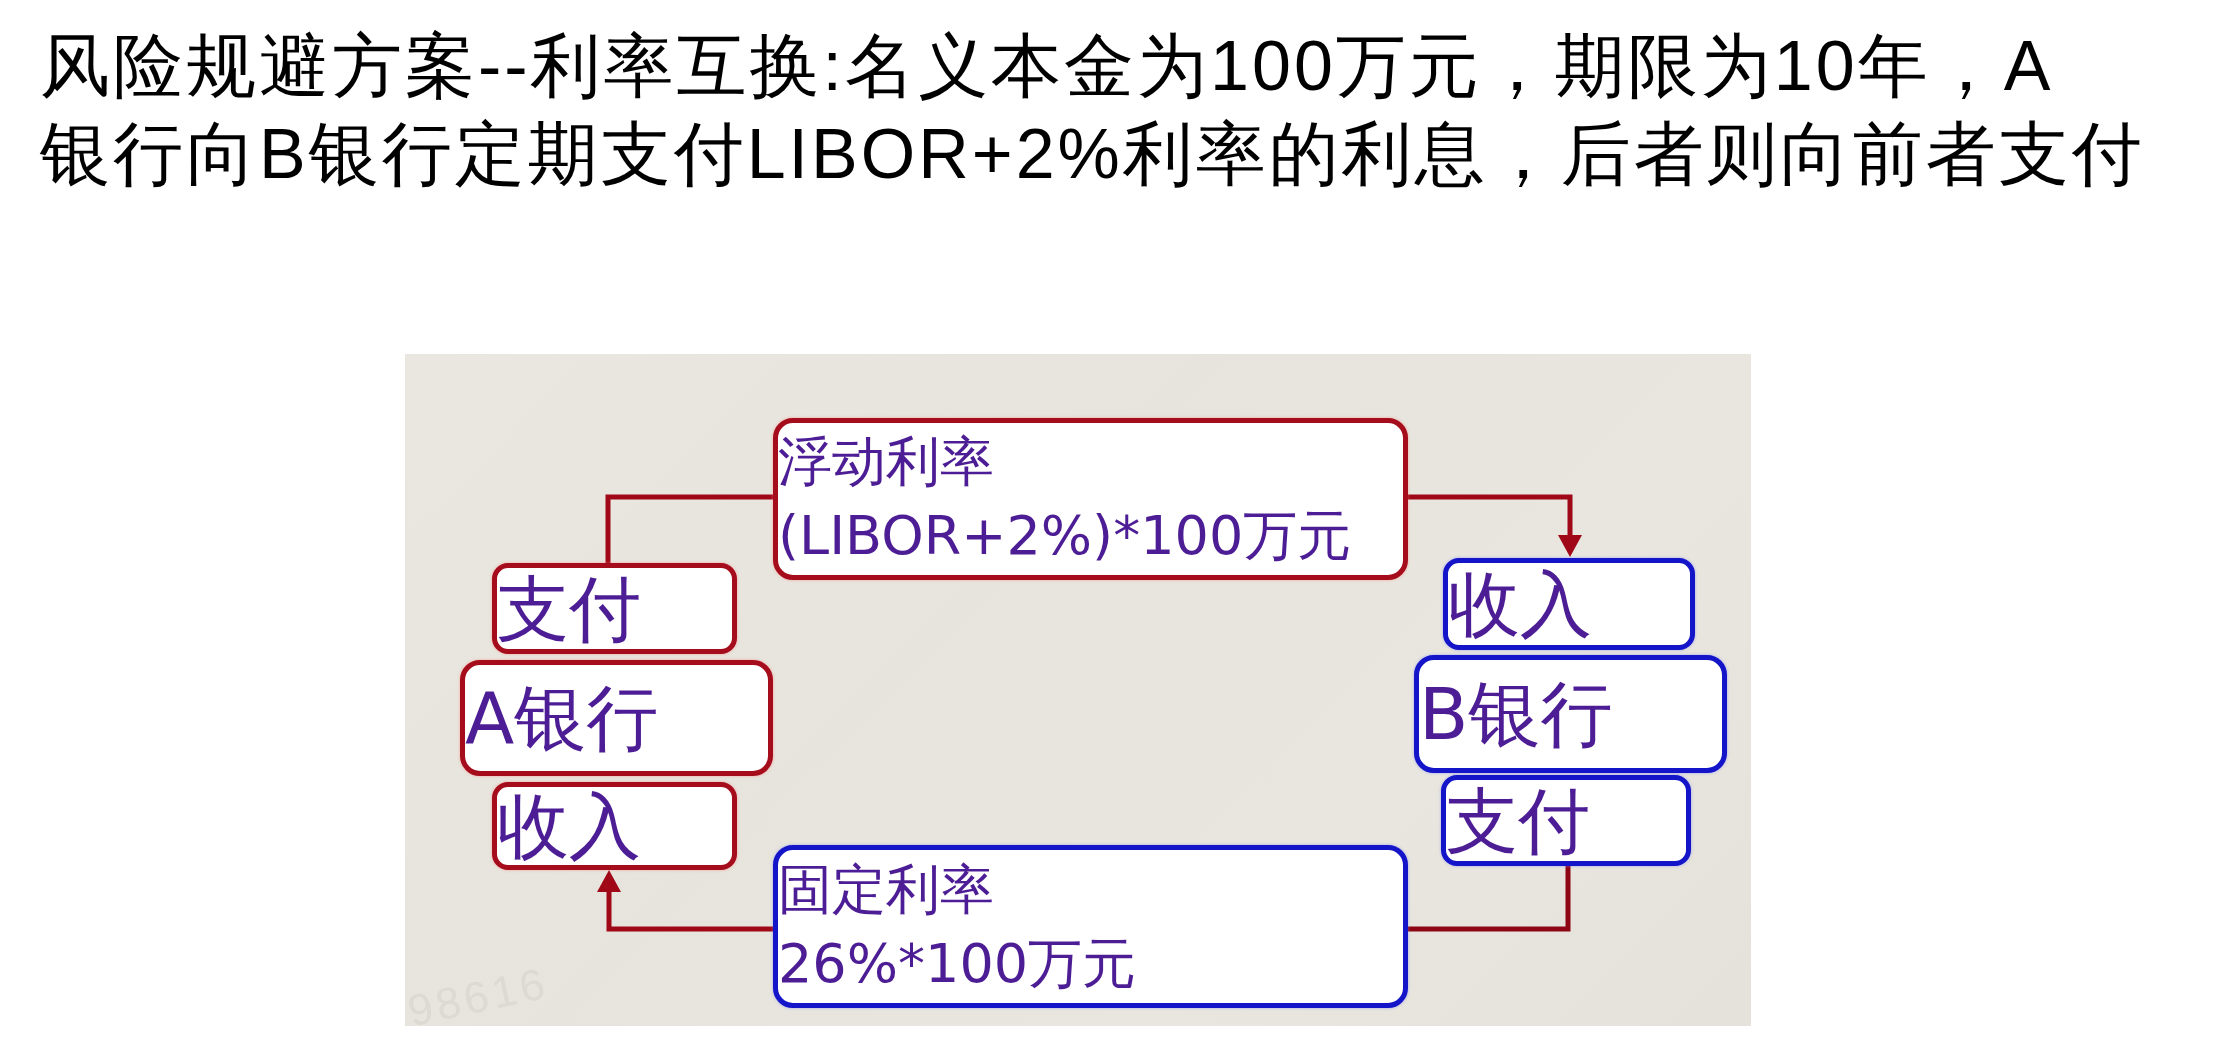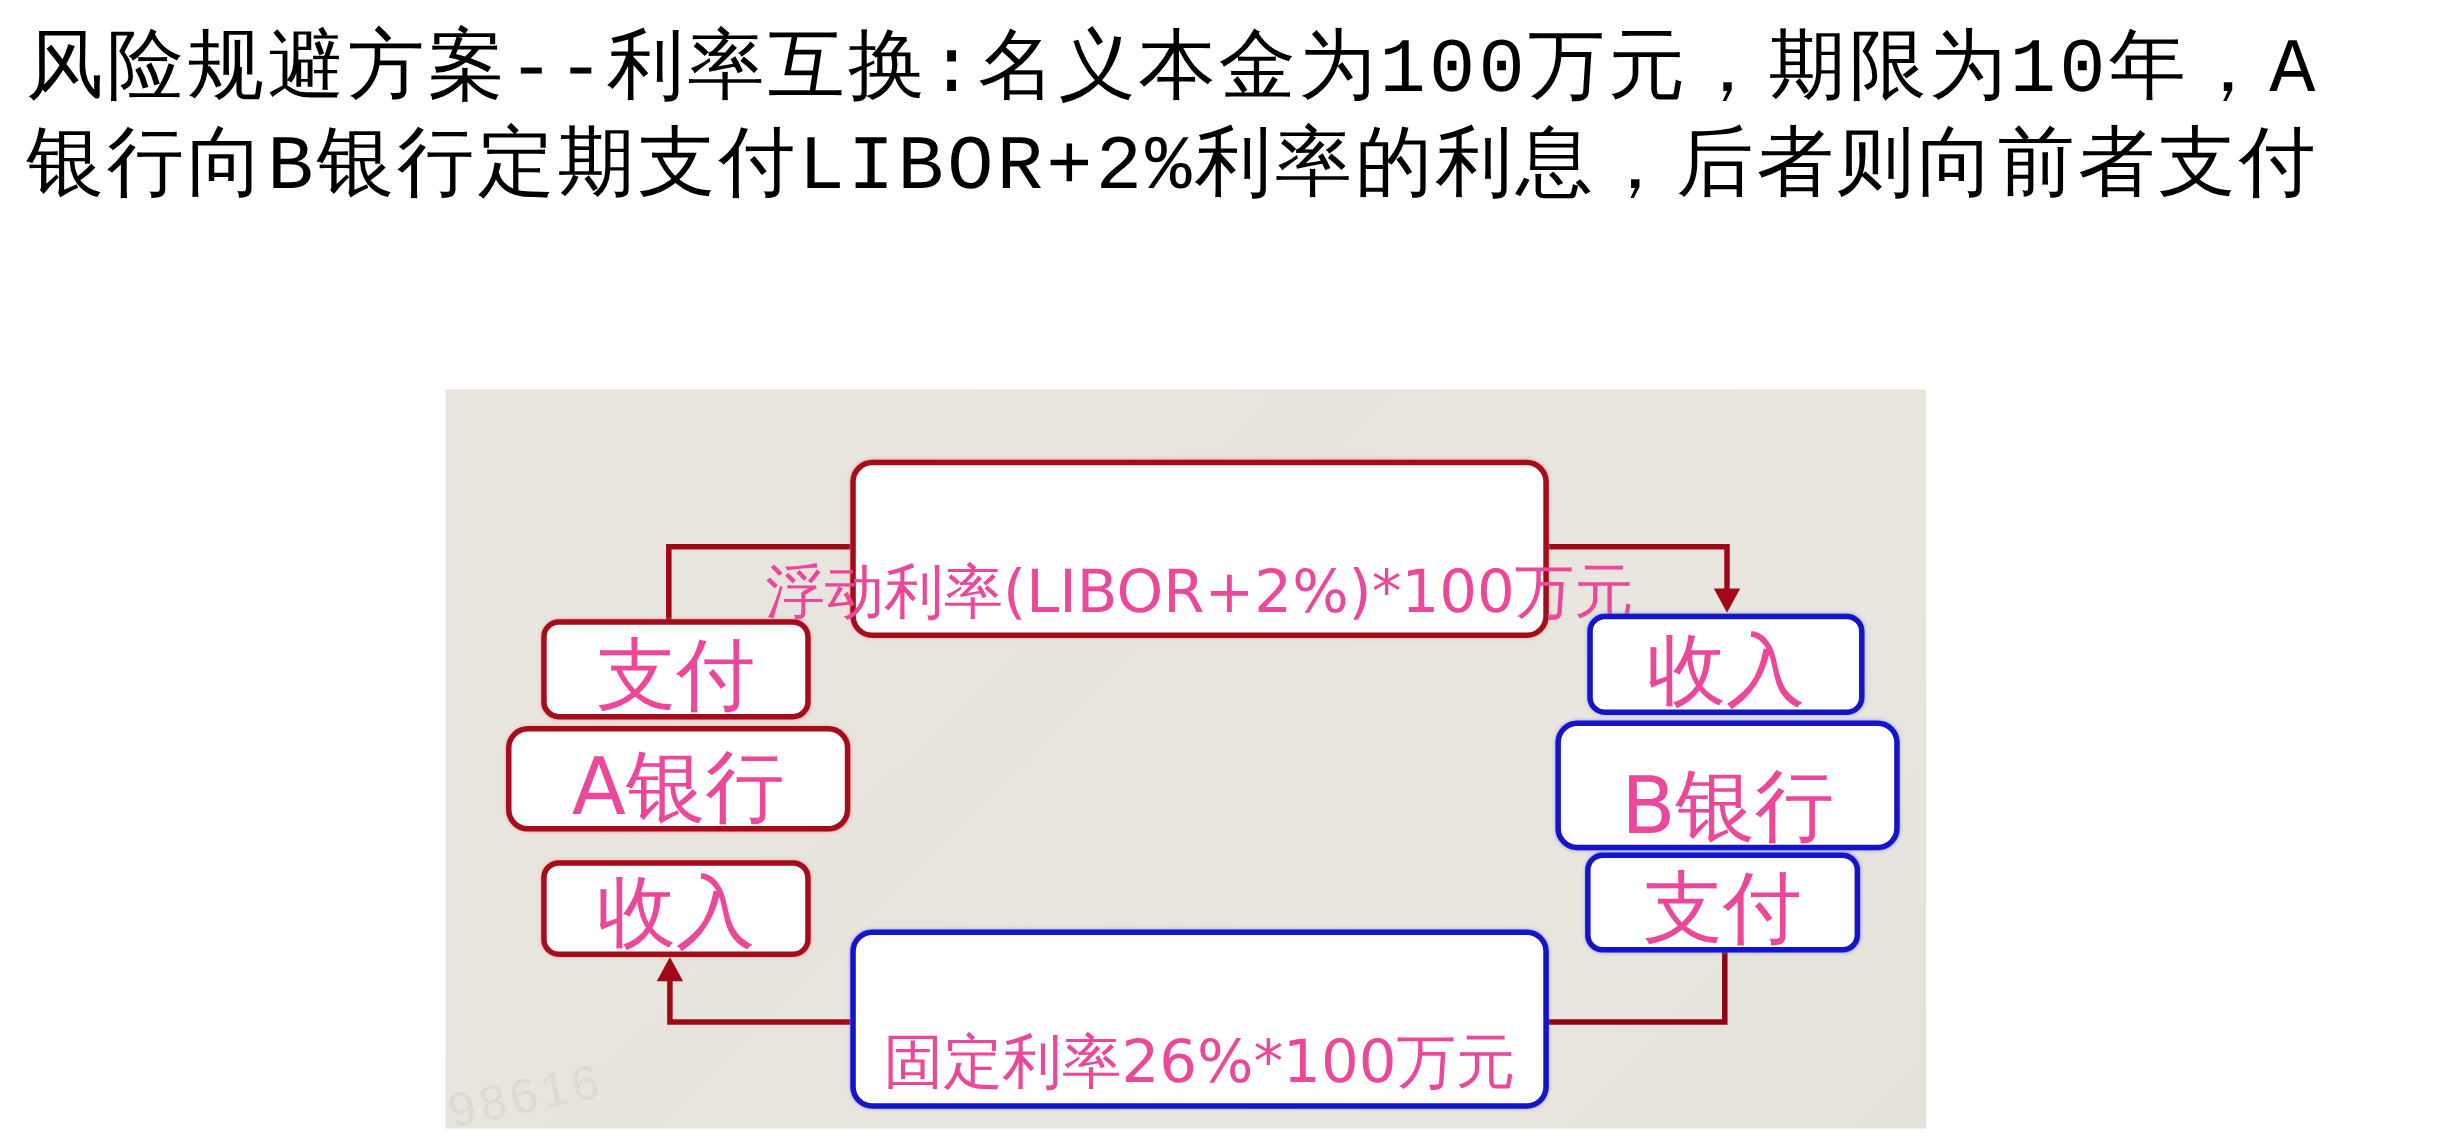--- a/index.html
+++ b/index.html
@@ -1,42 +1,42 @@
 <!DOCTYPE html>
 <html><head>
 <meta charset="utf-8">
 <style>
   html, body { margin: 0; padding: 0; }
   body {
     width: 2223px; height: 1043px; background: #ffffff;
     position: relative; overflow: hidden;
   }
   .heading {
-    position: absolute; left: 24px; top: 22px; width: 2180px;
-    font-family: Liberation Mono, monospace;
+    position: absolute; left: 40px; top: 22px; width: 2180px;
+    font-family: Liberation Sans, sans-serif;
     font-size: 70px; line-height: 88px; color: #000;
     letter-spacing: 3px;
   }
   .heading .line { display: block; white-space: nowrap; }
   .diagram {
     position: absolute; left: 405px; top: 354px; width: 1346px; height: 672px;
     background: linear-gradient(135deg, #e9e7df 0%, #e6e4dc 40%, #e8e6de 70%, #e4e2da 100%);
     overflow: hidden;
   }
   .watermark {
     position: absolute; left: 2px; top: 618px;
     font-family: "Liberation Sans", sans-serif; font-size: 44px;
     color: #dcdad2; transform: rotate(-12deg); letter-spacing: 4px;
   }
   .box {
     position: absolute; background: #ffffff; box-sizing: border-box;
     border-radius: 20px; border: 5px solid;
-    display: flex; flex-direction: row; align-items: flex-end; justify-content: center;
+    display: flex; flex-direction: column; align-items: flex-start; justify-content: center;
     font-family: "DejaVu Sans", "Liberation Sans", sans-serif;
-    color: #ec4899; text-align: center;
+    color: #4c1d95; text-align: center;
   }
   .box.red { border-color: #a50d1c; box-shadow: 0 0 3px rgba(255,120,120,0.6); }
   .box.blue { border-color: #1414c8; box-shadow: 0 0 3px rgba(120,120,255,0.6); }
   .box .t { font-size: 72px; line-height: 72px; white-space: nowrap; }
   .box.big .t { font-size: 54px; line-height: 74px; }
   svg.conn { position: absolute; left: 0; top: 0; }
 </style>
 </head>
 <body>
 
@@ -62,21 +62,21 @@
   </svg>
 
   <div class="box red big" style="left:368px; top:64px; width:635px; height:162px;">
     <span class="t">浮动利率</span>
     <span class="t">(LIBOR+2%)*100万元</span>
   </div>
 
   <div class="box red" style="left:87px; top:209px; width:245px; height:91px; border-radius:16px;">
     <span class="t">支付</span>
   </div>
-  <div class="box red" style="left:55px; top:306px; width:313px; height:96px;">
+  <div class="box red" style="left:55px; top:306px; width:313px; height:116px;">
     <span class="t">A银行</span>
   </div>
   <div class="box red" style="left:87px; top:428px; width:245px; height:88px; border-radius:16px;">
     <span class="t">收入</span>
   </div>
 
   <div class="box blue" style="left:1038px; top:204px; width:252px; height:92px; border-radius:16px;">
     <span class="t">收入</span>
   </div>
   <div class="box blue" style="left:1009px; top:301px; width:313px; height:118px;">

